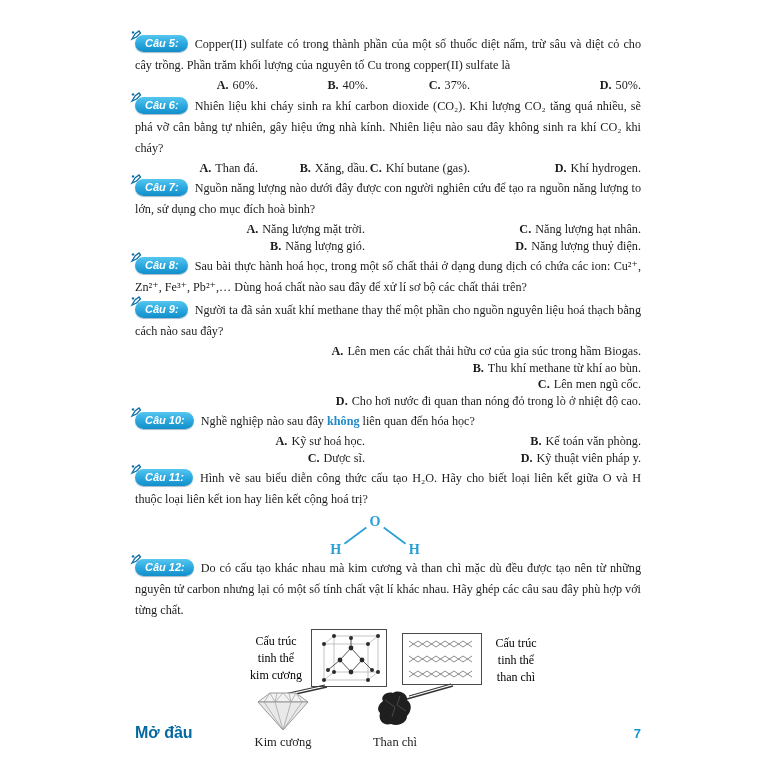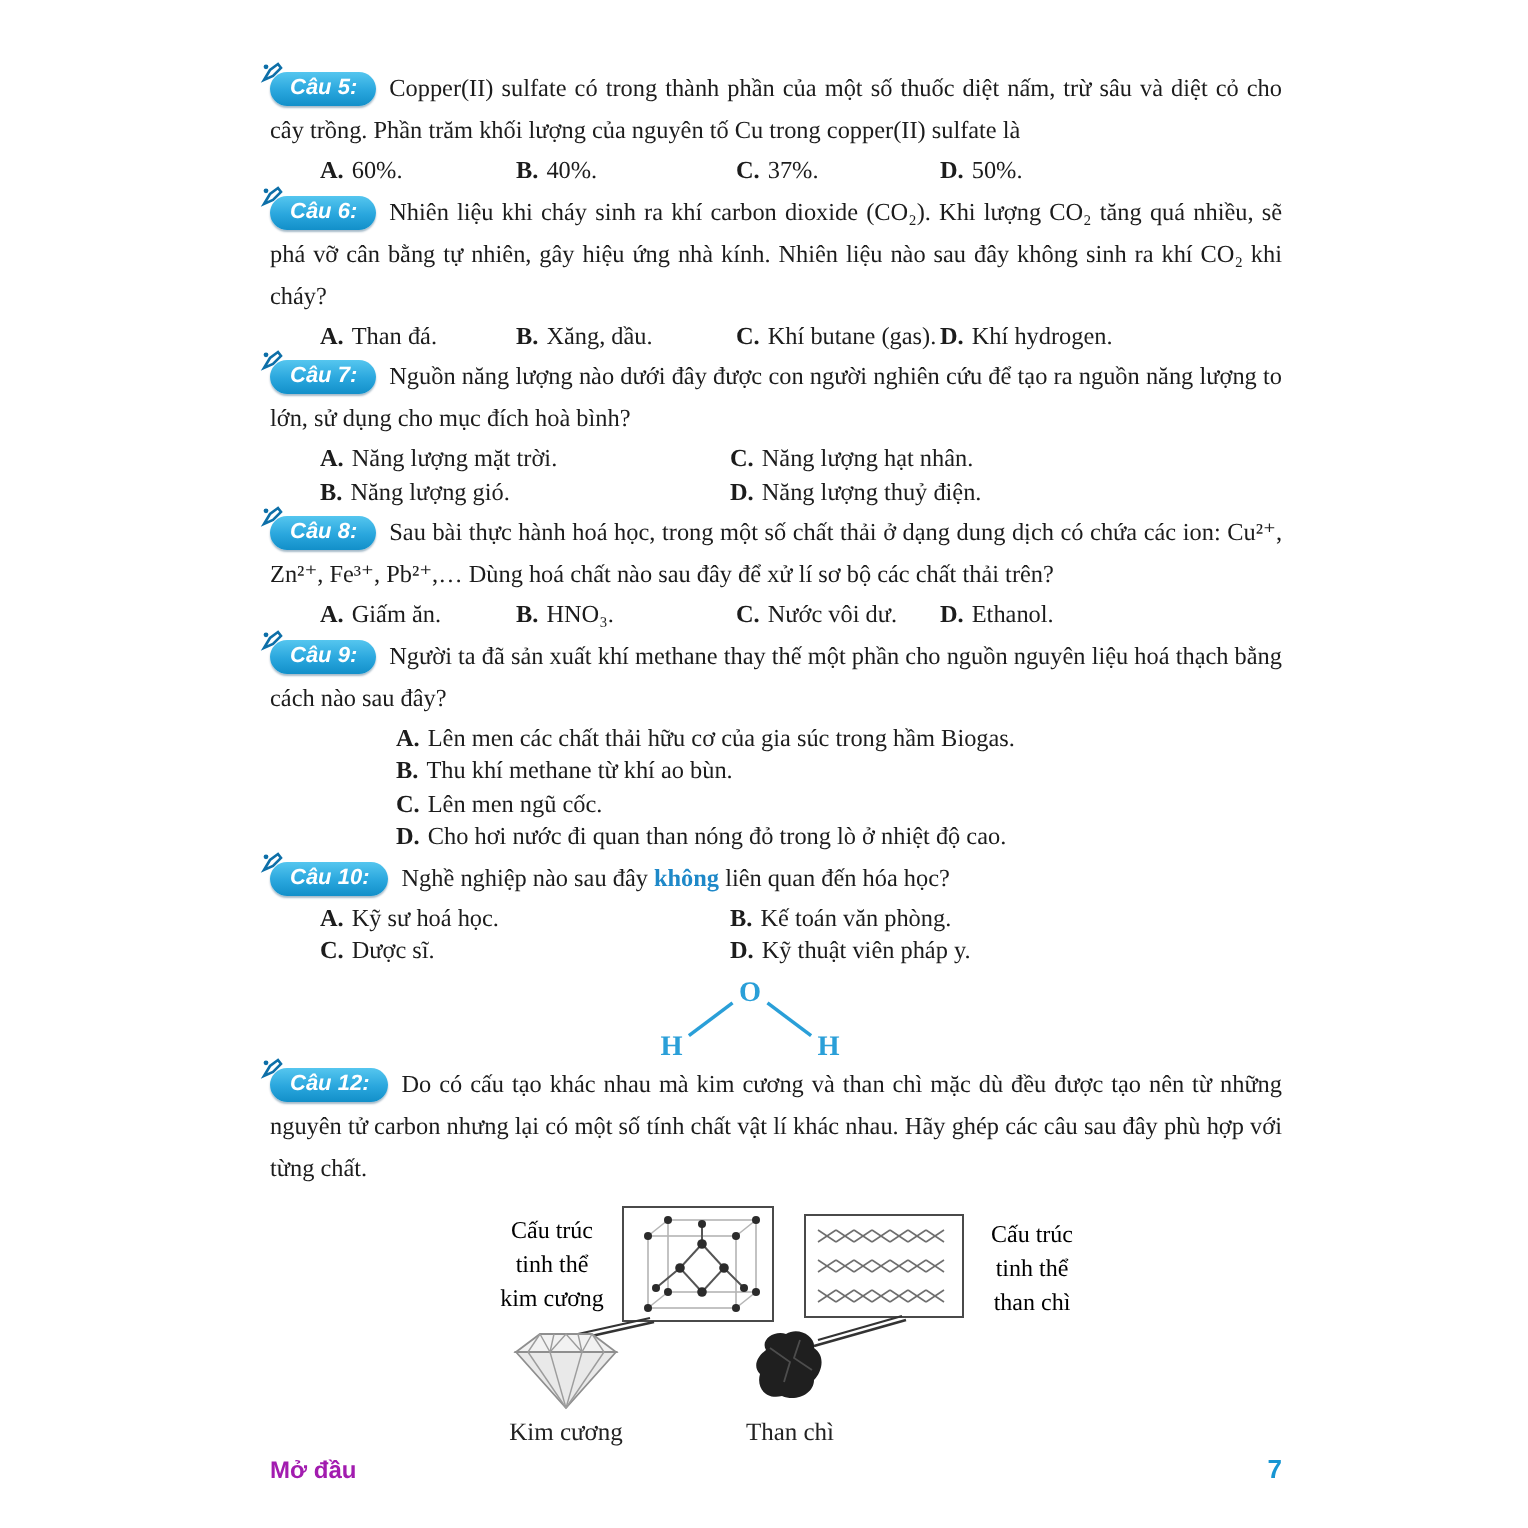--- a/index.html
+++ b/index.html
@@ -12,40 +12,40 @@
   .qtext{margin:0;font-size:12.2px;line-height:21px;text-align:justify;}
   .badge{
     position:relative;display:inline-block;vertical-align:baseline;
     background:linear-gradient(180deg,#55c6ef 0%,#29a6dd 55%,#128fc9 100%);
     color:#ffffff;font-family:"Liberation Sans","DejaVu Sans",sans-serif;
     font-weight:bold;font-style:italic;font-size:11px;line-height:14px;
     padding:1px 9px 2px 10px;border-radius:9px;margin-right:7px;top:-1px;
     box-shadow:0 1px 1px rgba(0,60,100,.35);
   }
   .badge-icon{position:absolute;left:-5px;top:-6px;width:12px;height:12px;}
-  .opts{margin-left:25px;font-size:12.2px;line-height:16.5px;margin-top:1px;}
+  .opts{margin-left:25px;font-size:12.2px;line-height:16.5px;margin-top:1px;text-align:right;}
   .row4{display:grid;grid-template-columns:98px 110px 102px auto;}
   .row2{display:grid;grid-template-columns:205px auto;}
   .col1 .opt{display:block;margin-left:38px;}
   .ol{margin-right:4px;}
   .hl{color:#1e88c8;font-weight:bold;}
   .molecule-wrap{margin:2px 0 0 180px;height:44px;}
   .figure{position:relative;height:124px;margin-top:8px;}
   .fig-label{
     position:absolute;font-size:12px;line-height:17px;text-align:center;
     white-space:pre-line;color:#000000;
   }
   .fig-box{position:absolute;border:1.5px solid #4a4a4a;background:#fff;}
   .fig-caption{position:absolute;font-size:12.5px;text-align:center;color:#222;}
   .footer{
     position:absolute;left:135px;right:123px;bottom:22px;
     display:flex;justify-content:space-between;align-items:baseline;
     font-family:"Liberation Sans","DejaVu Sans",sans-serif;font-weight:bold;
   }
-  .footer-section{color:#a21caf;font-size:12px;}
+  .footer-section{color:#0369a1;font-size:16px;}
   .footer-page{color:#1796d3;font-size:13px;}
 </style>
 </head>
 <body>
 
 <div class="page">
   <div class="content">
 
     <div class="q">
       <p class="qtext"><span class="badge"><svg class="badge-icon" viewBox="0 0 12 12">
@@ -84,26 +84,20 @@
         <span class="opt"><b class="ol">B.</b><span>Năng lượng gió.</span></span>
         <span class="opt"><b class="ol">D.</b><span>Năng lượng thuỷ điện.</span></span>
       </div>
     </div>
 
     <div class="q">
       <p class="qtext"><span class="badge"><svg class="badge-icon" viewBox="0 0 12 12">
               <path d="M2 10 L5 5 L9 2 L10.5 4 L6.5 8 Z" fill="none" stroke="#0d6fa8" stroke-width="1.3"></path>
               <circle cx="3" cy="3.4" r="1.2" fill="#0d6fa8"></circle>
             </svg><span>Câu 8:</span></span><span>Sau bài thực hành hoá học, trong một số chất thải ở dạng dung dịch có chứa các ion: Cu²⁺, Zn²⁺, Fe³⁺, Pb²⁺,… Dùng hoá chất nào sau đây để xử lí sơ bộ các chất thải trên?</span></p>
-      <div class="opts row4">
-        <span class="opt"><b class="ol">A.</b><span>Giấm ăn.</span></span>
-        <span class="opt"><b class="ol">B.</b><span>HNO₃.</span></span>
-        <span class="opt"><b class="ol">C.</b><span>Nước vôi dư.</span></span>
-        <span class="opt"><b class="ol">D.</b><span>Ethanol.</span></span>
-      </div>
     </div>
 
     <div class="q">
       <p class="qtext"><span class="badge"><svg class="badge-icon" viewBox="0 0 12 12">
               <path d="M2 10 L5 5 L9 2 L10.5 4 L6.5 8 Z" fill="none" stroke="#0d6fa8" stroke-width="1.3"></path>
               <circle cx="3" cy="3.4" r="1.2" fill="#0d6fa8"></circle>
             </svg><span>Câu 9:</span></span><span>Người ta đã sản xuất khí methane thay thế một phần cho nguồn nguyên liệu hoá thạch bằng cách nào sau đây?</span></p>
       <div class="opts col1">
         <span class="opt"><b class="ol">A.</b><span>Lên men các chất thải hữu cơ của gia súc trong hầm Biogas.</span></span>
         <span class="opt"><b class="ol">B.</b><span>Thu khí methane từ khí ao bùn.</span></span>
@@ -119,20 +113,24 @@
             </svg><span>Câu 10:</span></span><span>Nghề nghiệp nào sau đây </span><span class="hl">không</span><span> liên quan đến hóa học?</span></p>
       <div class="opts row2">
         <span class="opt"><b class="ol">A.</b><span>Kỹ sư hoá học.</span></span>
         <span class="opt"><b class="ol">B.</b><span>Kế toán văn phòng.</span></span>
         <span class="opt"><b class="ol">C.</b><span>Dược sĩ.</span></span>
         <span class="opt"><b class="ol">D.</b><span>Kỹ thuật viên pháp y.</span></span>
       </div>
     </div>
 
     <div class="q">
+      <p class="qtext"><span class="badge"><svg class="badge-icon" viewBox="0 0 12 12">
+              <path d="M2 10 L5 5 L9 2 L10.5 4 L6.5 8 Z" fill="none" stroke="#0d6fa8" stroke-width="1.3"></path>
+              <circle cx="3" cy="3.4" r="1.2" fill="#0d6fa8"></circle>
+            </svg><span>Câu 11:</span></span><span>Hình vẽ sau biểu diễn công thức cấu tạo H₂O. Hãy cho biết loại liên kết giữa O và H thuộc loại liên kết ion hay liên kết cộng hoá trị?</span></p>
       <div class="molecule-wrap">
         <svg width="120" height="44" viewBox="0 0 110 40">
           <line x1="47" y1="14" x2="27" y2="29" stroke="#2a9fd8" stroke-width="1.6"></line>
           <line x1="63" y1="14" x2="83" y2="29" stroke="#2a9fd8" stroke-width="1.6"></line>
           <text x="55" y="13" text-anchor="middle" font-size="13" font-weight="bold" fill="#2a9fd8" font-family="Liberation Serif, DejaVu Serif, serif">O</text>
           <text x="19" y="38" text-anchor="middle" font-size="13" font-weight="bold" fill="#2a9fd8" font-family="Liberation Serif, DejaVu Serif, serif">H</text>
           <text x="91" y="38" text-anchor="middle" font-size="13" font-weight="bold" fill="#2a9fd8" font-family="Liberation Serif, DejaVu Serif, serif">H</text>
         </svg>
       </div>
     </div>

